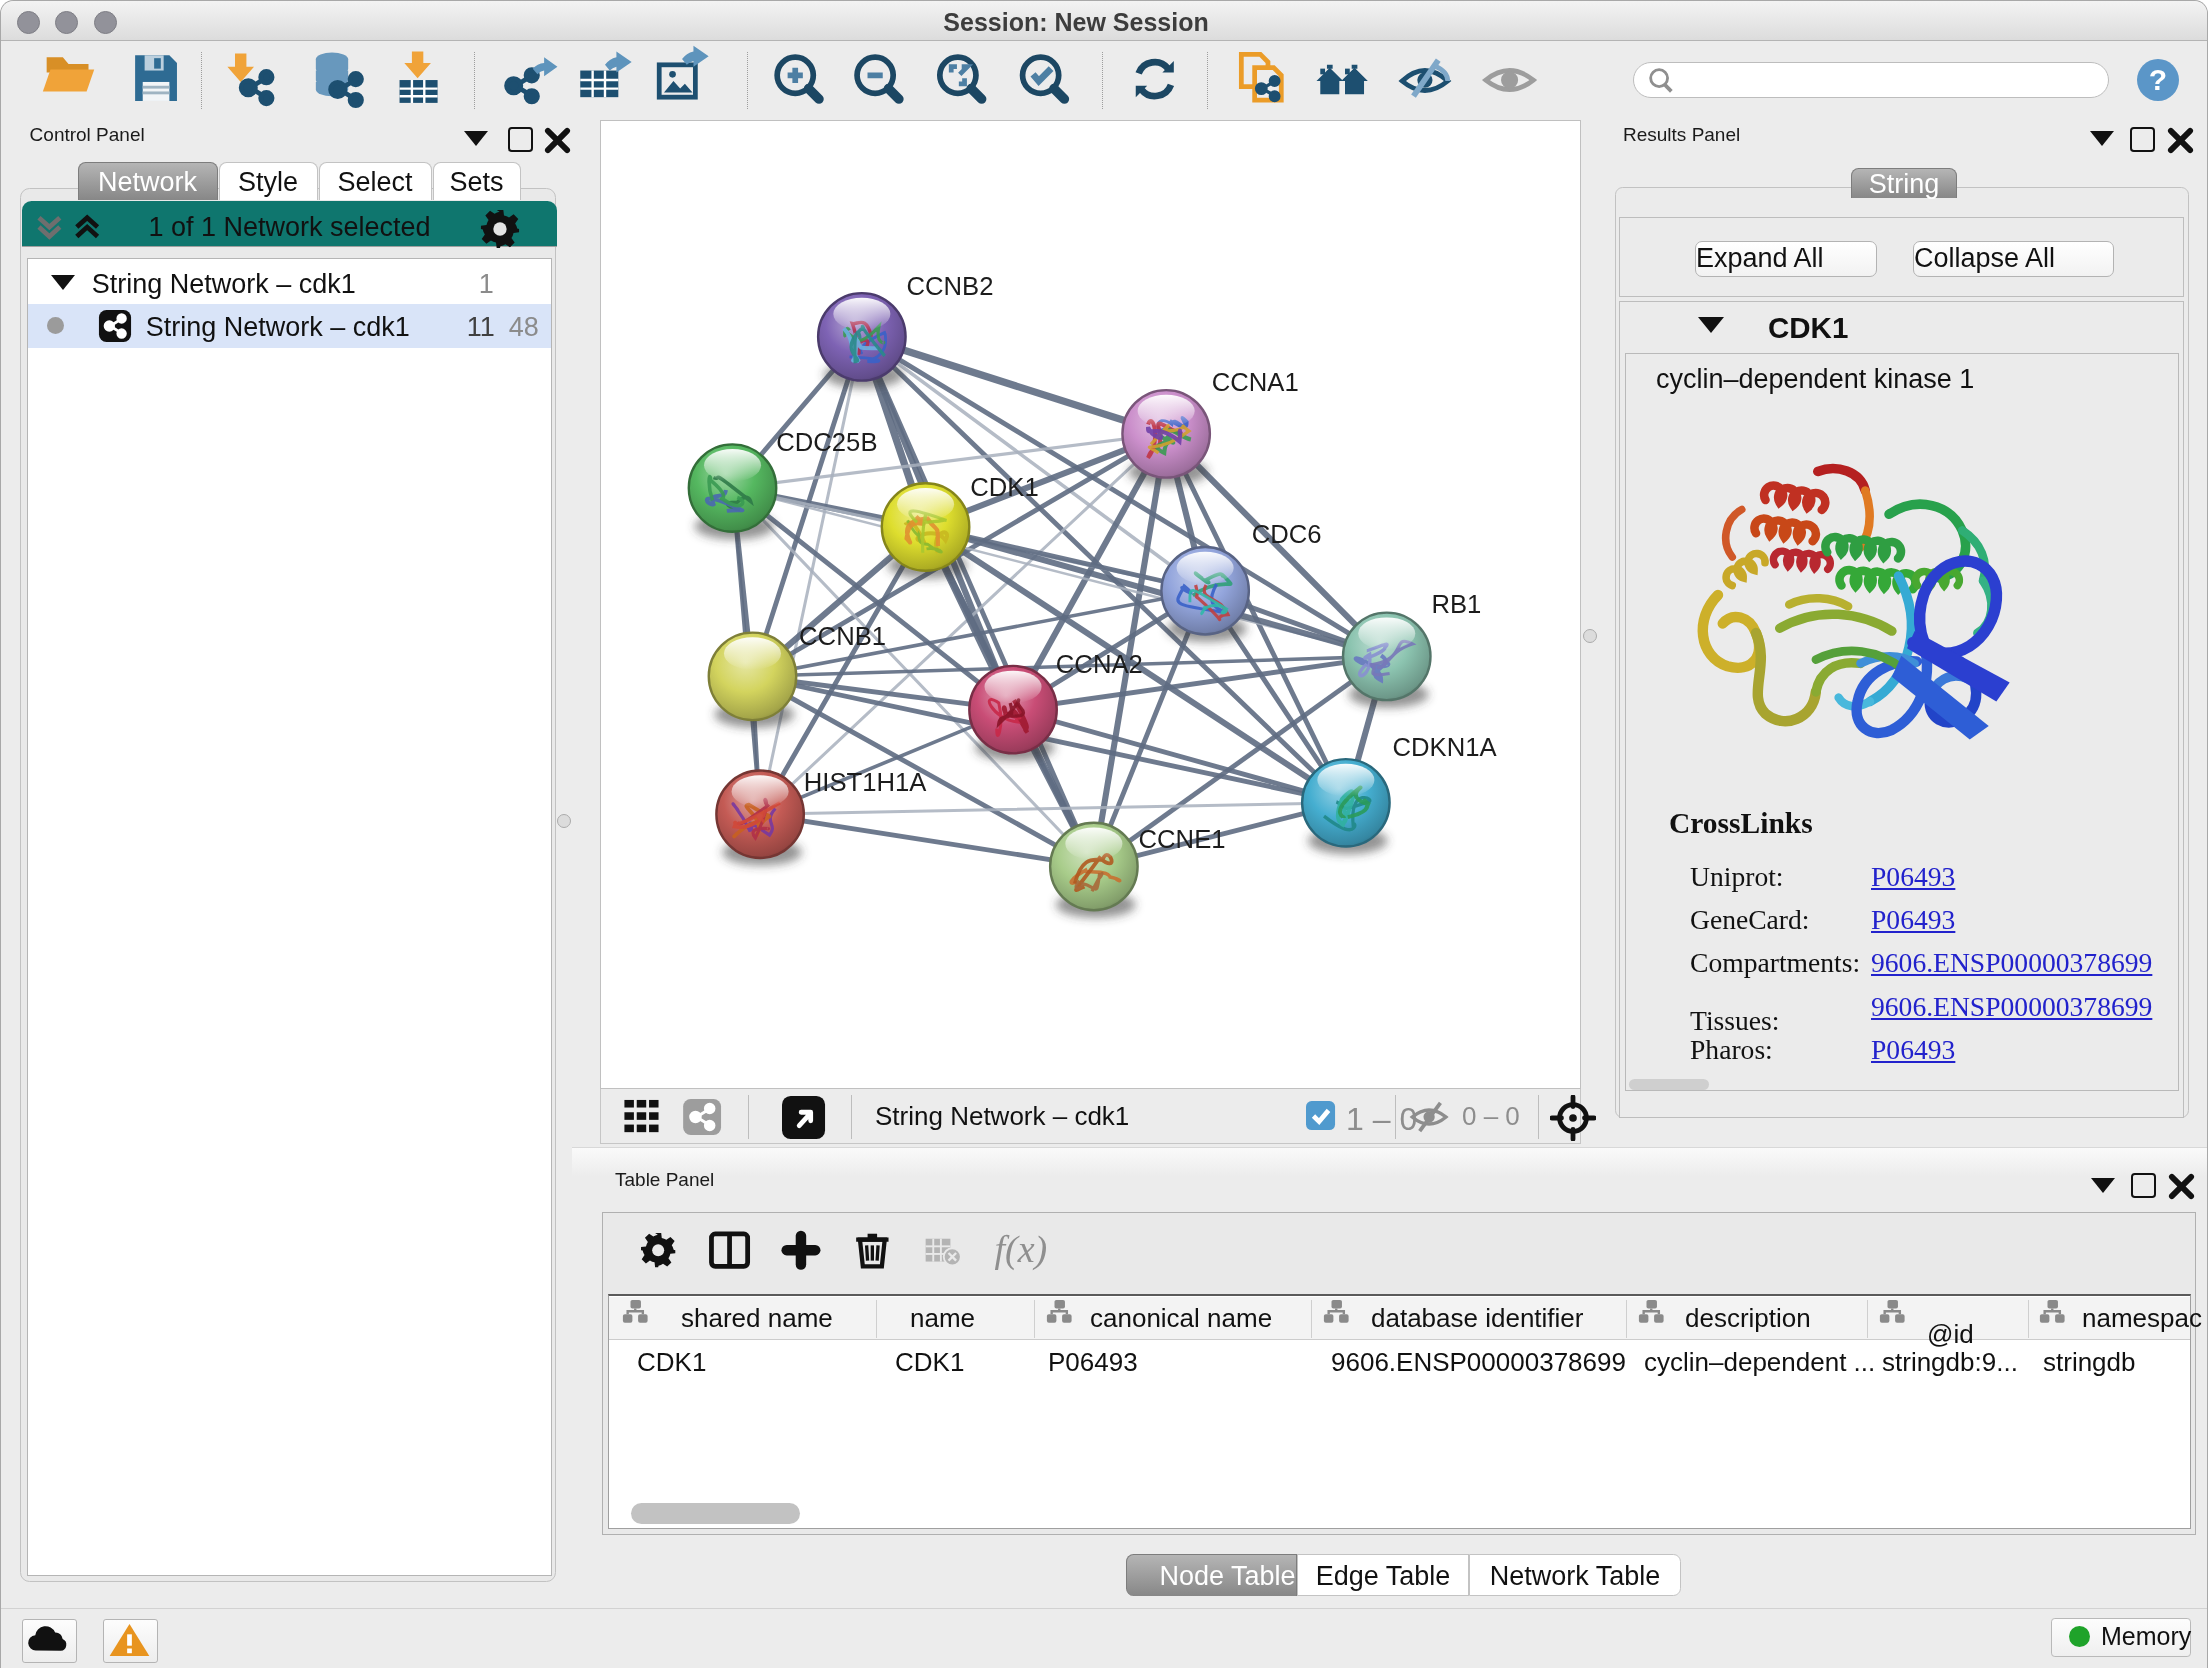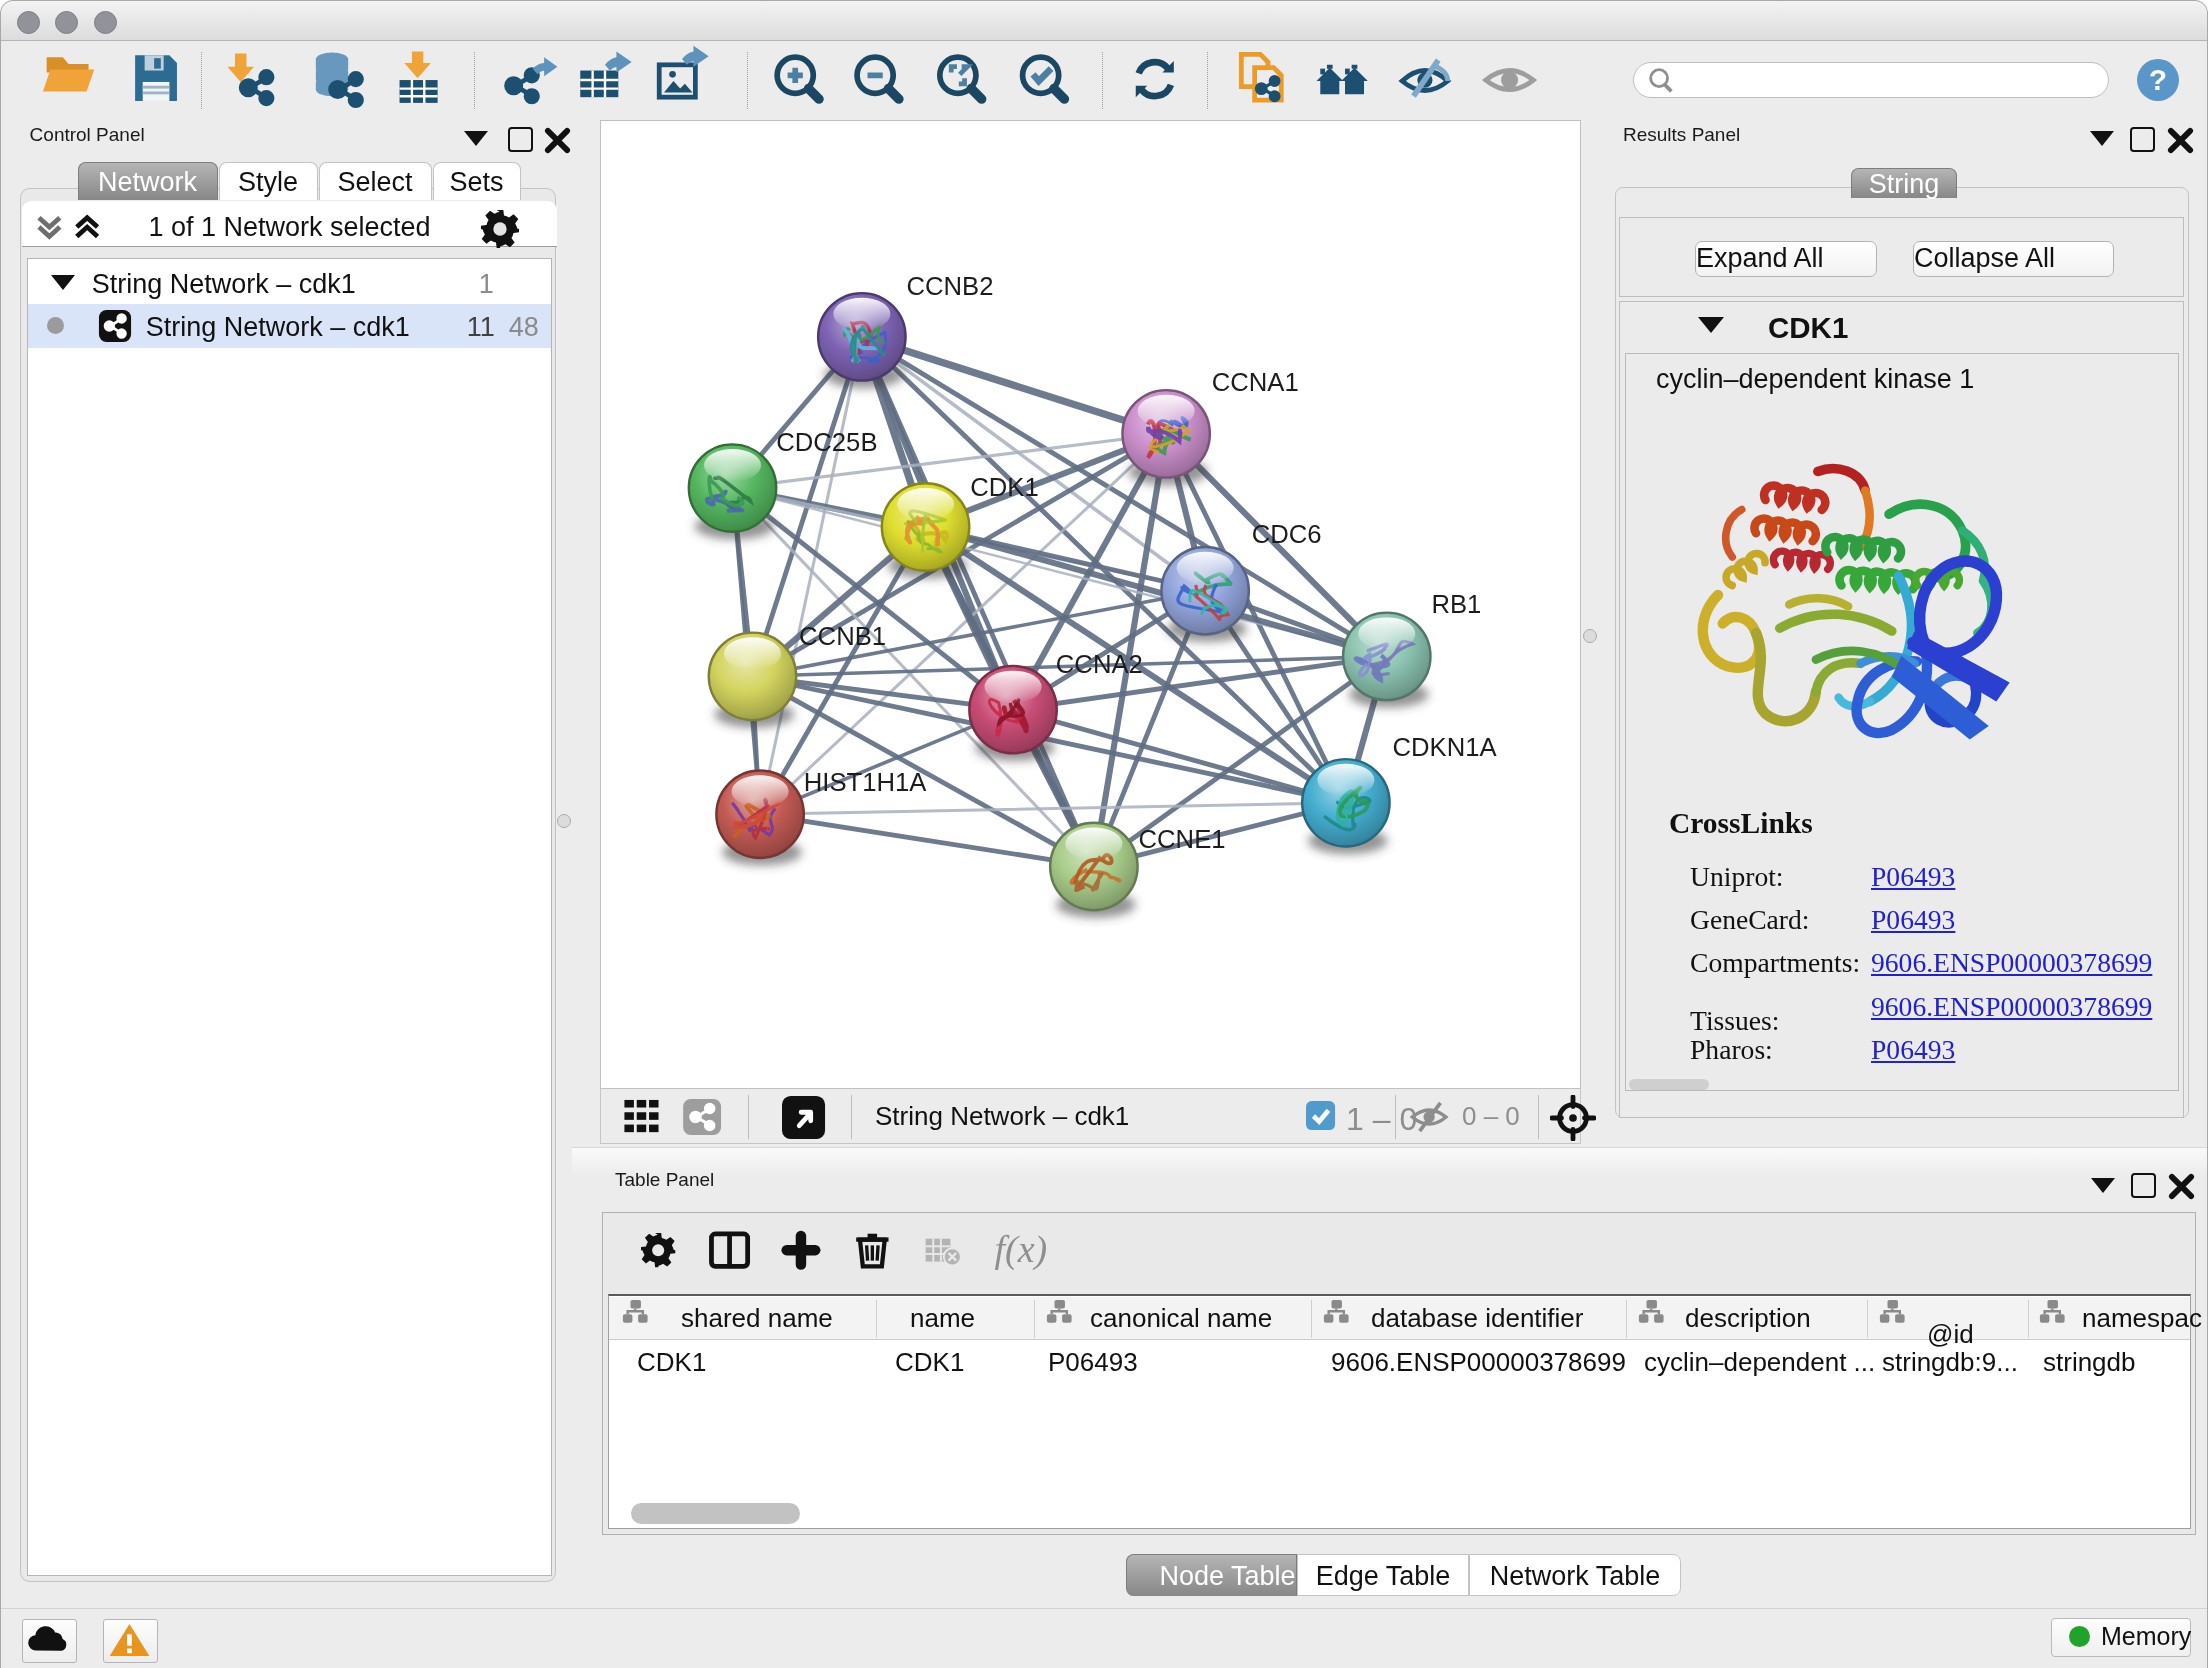--- a/index.html
+++ b/index.html
@@ -16,21 +16,21 @@
   #helpbtn { position:absolute; left:2136px; top:17px; width:42px; height:42px; border-radius:50%; background:#5b96c8; color:#fff; font-size:30px; font-weight:bold; text-align:center; line-height:42px; }
   
   .ptitle { position:absolute; font-size:19px; color:#1a1a1a; }
   .pctl-tri { position:absolute; width:0; height:0; border-left:12.4px solid transparent; border-right:12.4px solid transparent; border-top:15px solid #111; }
   .pctl-sq { position:absolute; width:25px; height:25px; border:2.9px solid #111; border-radius:3.8px; }
   .tab { position:absolute; height:38px; background:#fff; border:1px solid #c3c3c3; border-bottom:none; border-radius:7.6px 7.6px 0 0; text-align:center; font-size:27px; color:#111; line-height:38px; }
   .tabsel { background:linear-gradient(#b5b5b5,#878787); color:#fff; border:1px solid #7d7d7d; border-bottom:none; }
   
   #cpanel { position:absolute; left:7.6px; top:119px; width:559px; height:1465px; }
   #cp-inner { position:absolute; left:11.4px; top:68px; width:536px; height:1394px; background:#e9e9e9; border:1px solid #c2c2c2; border-radius:9.5px; }
-  #cp-hdr { position:absolute; left:1px; top:12.4px; width:535px; height:46px; background:#ffffff; border-bottom:1.9px solid #9f9f9f; border-radius:9.5px 9.5px 0 0; }
+  #cp-hdr { position:absolute; left:1px; top:12.4px; width:535px; height:46px; background:#0f766e; border-bottom:1.9px solid #9f9f9f; border-radius:9.5px 9.5px 0 0; }
   #cp-list { position:absolute; left:5.7px; top:69px; width:525px; height:1318px; background:#fff; border:1px solid #b5b5b5; }
   .cprow { position:absolute; left:0; width:100%; height:42px; font-size:27px; color:#111; }
   
   #netview { position:absolute; left:599px; top:119px; width:981px; height:969px; background:#fff; border:1px solid #c0c0c0; }
   #netstatus { position:absolute; left:599px; top:1088px; width:981px; height:55px; background:#ececec; border:1px solid #c6c6c6; border-top:none; }
   .nssep { position:absolute; top:5.7px; height:44px; width:0; border-left:1px solid #bdbdbd; }
   
   #rpanel { position:absolute; left:1607px; top:119px; width:601px; height:1027px; }
   
   #tpanel { position:absolute; left:571px; top:1146px; width:1638px; height:461px; background:linear-gradient(#fafafa,#ececec 28.5px); border-top:1px solid #d8d8d8; }
@@ -47,20 +47,21 @@
   .netico { position:absolute; top:150px; width:28.5px; height:28.5px; }
   .splitdot { position:absolute; width:14.3px; height:14.3px; border-radius:50%; background:#dcdcdc; border:1px solid #ababab; }
 </style>
 </head>
 <body>
 <div id="win">
   <div id="titlebar">
     <div class="tl" style="left:16px;"></div>
     <div class="tl" style="left:54px;"></div>
     <div class="tl" style="left:93px;"></div>
+    <div id="title">Session: New Session</div>
   </div>
   <div id="toolbar">
     <div class="tbsep" style="left:200px;"></div>
     <div class="tbsep" style="left:473px;"></div>
     <div class="tbsep" style="left:746px;"></div>
     <div class="tbsep" style="left:1101px;"></div>
     <div class="tbsep" style="left:1206px;"></div>
     <svg id="tb-icons" style="position:absolute;left:0;top:0;" width="1617" height="78" viewBox="0 0 1700 82">
 
       <g transform="translate(73,38)">

